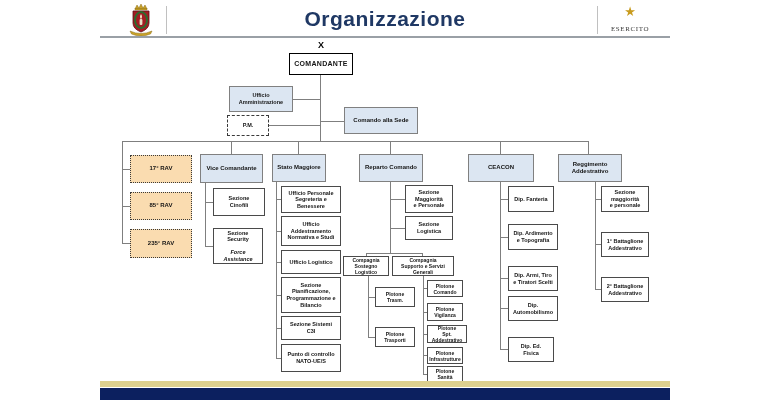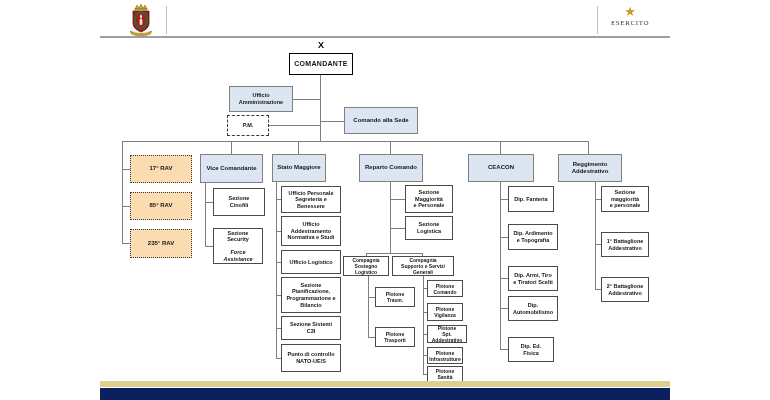--- a/index.html
+++ b/index.html
@@ -6,21 +6,21 @@
   #canvas{position:relative;width:770px;height:400px;background:#ffffff;overflow:hidden;
           font-family:"Liberation Sans","DejaVu Sans",sans-serif;}
   
   .hdr-rule{position:absolute;left:100px;top:36px;width:570px;height:2px;background:#9aa0a6;}
   .hdr-vline{position:absolute;top:6px;width:1px;height:28px;background:#c0c0c0;}
   .title{position:absolute;left:200px;top:7px;width:370px;text-align:center;
          font-size:21px;font-weight:bold;color:#1f3864;letter-spacing:0.5px;}
   .badge{position:absolute;left:600px;top:6px;width:60px;text-align:center;color:#3a3a3a;}
   .badge .star{font-size:13px;color:#c89b1e;line-height:12px;display:block;}
   .badge .blabel{font-family:"Liberation Serif","DejaVu Serif",serif;font-size:7px;
-                 letter-spacing:0.6px;display:block;margin-top:1px;}
+                 letter-spacing:0.6px;display:block;margin-top:7px;}
   
   .foot-gold{position:absolute;left:100px;top:381px;width:570px;height:6px;}
   .foot-navy{position:absolute;left:100px;top:388px;width:570px;height:12px;}
   
   .node{position:absolute;box-sizing:border-box;display:flex;align-items:center;justify-content:center;
         text-align:center;background:#ffffff;border:1px solid #4a4a4a;font-weight:bold;
         font-size:5.5px;line-height:1.2;white-space:pre-line;color:#141414;padding:1px;}
   .blue{background:#dce6f2;border-color:#808080;}
   .orange{background:#fadcb0;border:1px dotted #3a3a3a;}
   .dashed{border:1px dashed #3a3a3a;background:#ffffff;}
@@ -47,20 +47,21 @@
 
       <path d="M15 8 h16 v12 q0 6 -8 9 q-8 -3 -8 -9 Z" fill="#a51c23" stroke="#5e1014" stroke-width="0.8"></path>
       <ellipse cx="23" cy="17" rx="6" ry="8" fill="none" stroke="#2e6b2e" stroke-width="2"></ellipse>
       <path d="M23 11 q2 3 0 5 q-2 -2 0 -5 Z" fill="#f4e9c8"></path>
       <rect x="21.6" y="16" width="2.8" height="6" rx="1" fill="#e8e0c6"></rect>
 
       <path d="M12 28 q11 5 22 0 l-1.5 3 q-9.5 4 -19 0 Z" fill="#c9a227" stroke="#8a6d1a" stroke-width="0.5"></path>
     </svg>
   </div>
   <div class="hdr-vline" style="left:166px;"></div>
+  <div class="title">Organizzazione</div>
   <div class="hdr-vline" style="left:597px;"></div>
   <div class="badge">
     <span class="star">★</span>
     <span class="blabel">ESERCITO</span>
   </div>
   <div class="hdr-rule"></div>
 
   <div class="line" style="left:320px;top:75px;width:1px;height:66px;"></div>
   <div class="line" style="left:293px;top:99px;width:27px;height:1px;"></div>
   <div class="line" style="left:269px;top:125px;width:51px;height:1px;"></div>

